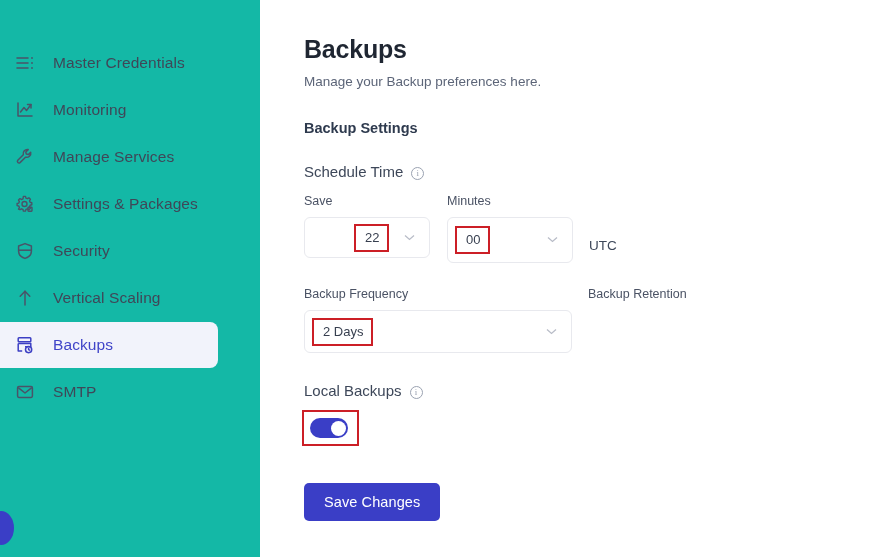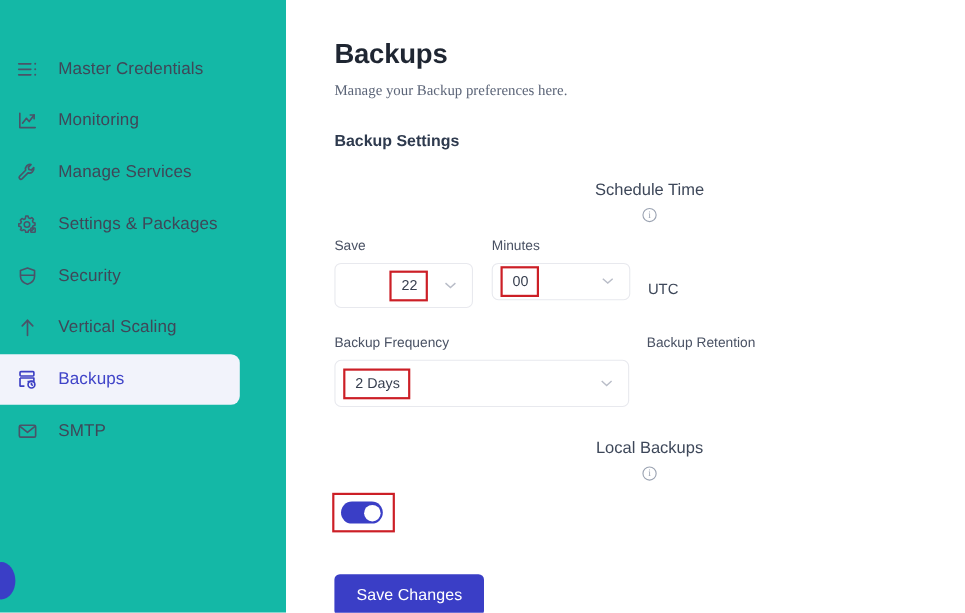--- a/index.html
+++ b/index.html
@@ -52,34 +52,32 @@
     margin-top: 35px;
     font-size: 25px;
     font-weight: bold;
     color: #1f2632;
     letter-spacing: -.2px;
   }
   .page-sub {
     margin-top: 10px;
     font-size: 13.5px;
     color: #5c6578;
-    font-family: Liberation Serif, serif;
   }
   .section-title {
     margin-top: 31px;
     font-size: 14.5px;
     font-weight: bold;
     color: #2e3a4e;
   }
   .field-group-title {
     margin-top: 27px;
-    display: flex; align-items: center; gap: 8px;
+    display: flex; align-items: flex-end; gap: 8px;
     font-size: 15px;
     color: #3d4759;
-    flex-direction: column;
   }
 
   .info-icon {
     width: 13px; height: 13px;
     border: 1px solid #9aa2b1;
     border-radius: 50%;
     display: inline-flex; align-items: center; justify-content: center;
     font-size: 9px; line-height: 1;
     color: #9aa2b1;
     font-family: "Liberation Serif", serif;
@@ -286,21 +284,21 @@
         <div class="select mark" style="margin-top:9px;height:41px;padding-left:42px;">
           <span class="val">22</span>
           <svg class="chev" viewBox="0 0 11 7" fill="none" stroke="currentColor" stroke-width="1.3">
               <polyline points="1,1.6 5.5,5.6 10,1.6"></polyline>
             </svg>
         </div>
       </div>
 
       <div style="width:126px; margin-left:17px;">
         <div class="label">Minutes</div>
-        <div class="select mark" style="margin-top:9px;height:34px;">
+        <div class="select mark" style="margin-top:9px;height:46px;">
           <span class="val">00</span>
           <svg class="chev" viewBox="0 0 11 7" fill="none" stroke="currentColor" stroke-width="1.3">
               <polyline points="1,1.6 5.5,5.6 10,1.6"></polyline>
             </svg>
         </div>
       </div>
 
       <div style="display:flex;align-items:flex-end;padding-bottom:10px;margin-left:16px;">
         <span style="font-size:13.5px;color:#3d4759;">UTC</span>
       </div>

